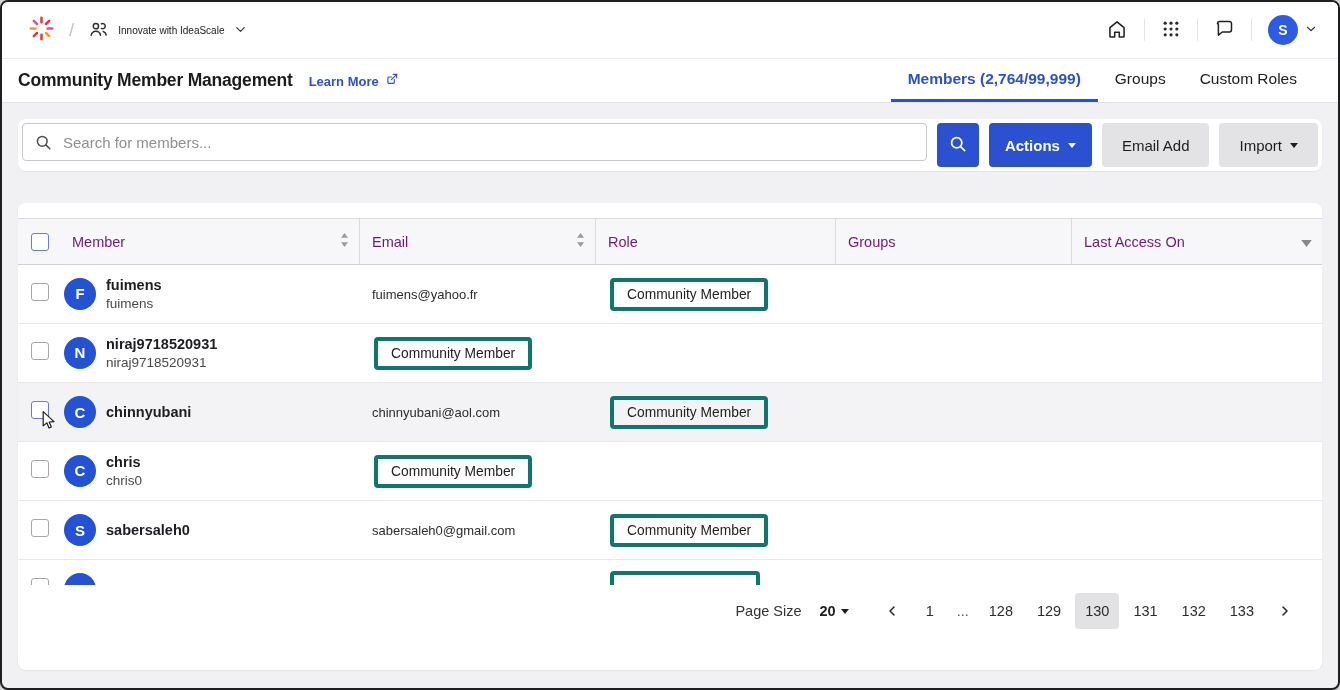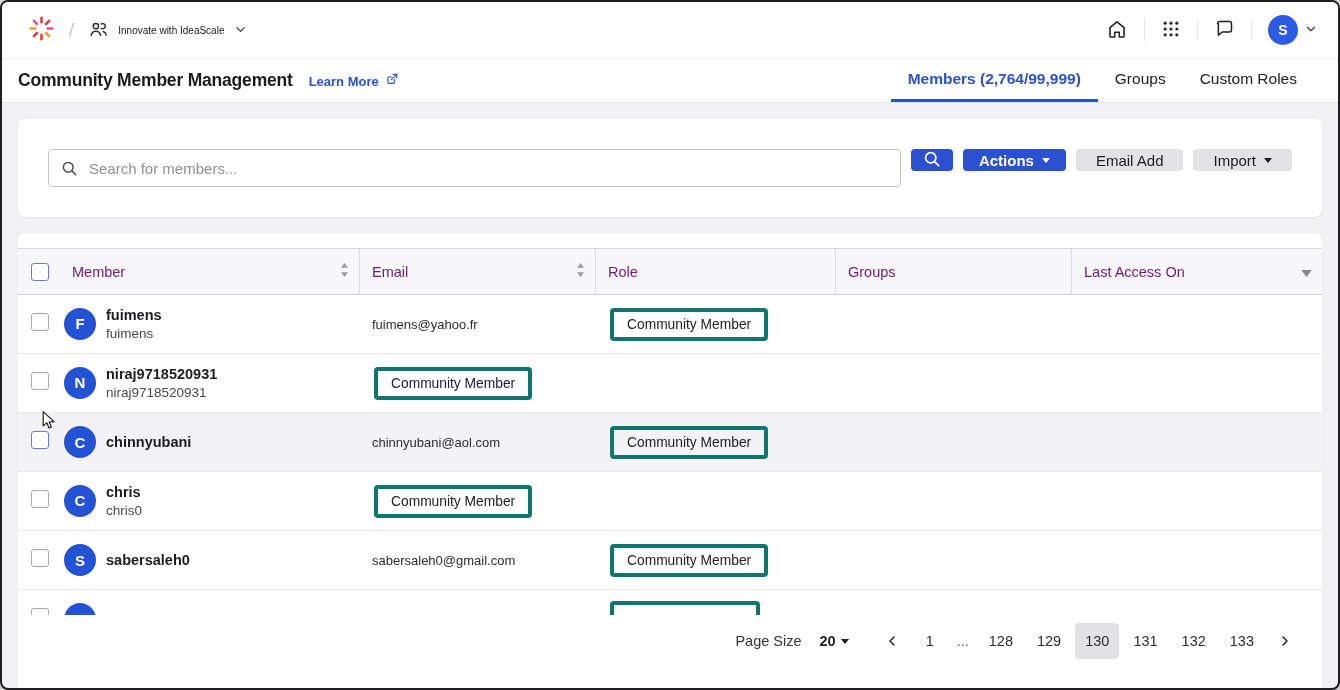--- a/index.html
+++ b/index.html
@@ -21,26 +21,26 @@
   
   .page-head{height:44px;background:#fff;display:flex;align-items:center;padding:0 24px 0 16px;border-bottom:1px solid #e2e2e5}
   .page-title{font-size:17.5px;font-weight:700;color:#1b1b1e;letter-spacing:-.2px}
   .learn-more{display:flex;align-items:flex-end;gap:6px;margin-left:16px;color:#2b50d0;font-size:13px;font-weight:600;cursor:pointer}
   .tabs{margin-left:auto;height:100%;display:flex}
   .tab{display:flex;align-items:center;padding:0 17px;font-size:15.5px;color:#202024;cursor:pointer;border-bottom:3px solid transparent}
   .tab.active{color:#2b50d0;font-weight:700;border-bottom-color:#2b50d0}
 
   
   .content{padding:16px;height:585px}
-  .toolbar-card{background:#fff;border-radius:8px;padding:30px;display:flex;gap:10px;margin-bottom:16px;box-shadow:0 1px 2px rgba(0,0,0,.05)}
+  .toolbar-card{background:#fff;border-radius:8px;padding:4px;display:flex;gap:10px;margin-bottom:32px;box-shadow:0 1px 2px rgba(0,0,0,.05)}
   .search-wrap{flex:1;position:relative}
   .search-input{width:100%;height:38px;border:1px solid #c6c6cb;border-radius:4px;padding:0 12px 0 40px;font-size:15px;font-family:inherit;color:#222;background:#fff}
   .search-input::placeholder{color:#8e8e93}
   .search-icon-in{position:absolute;left:12px;top:10px;color:#4c4c50;pointer-events:none}
-  .btn{height:22px;border:none;border-radius:4px;font-family:inherit;font-size:15px;display:flex;align-items:center;justify-content:center;cursor:pointer;white-space:nowrap}
+  .btn{height:44px;border:none;border-radius:4px;font-family:inherit;font-size:15px;display:flex;align-items:center;justify-content:center;cursor:pointer;white-space:nowrap}
   .btn-primary{background:#2b50d0;color:#fff}
   .search-btn{width:42px}
   .actions-btn{padding:0 16px;font-weight:600}
   .btn-gray{background:#e3e3e6;color:#1d1d20;padding:0 20px}
   .caret{width:0;height:0;border-left:4.5px solid transparent;border-right:4.5px solid transparent;border-top:5px solid currentColor;display:inline-block;margin-left:8px}
 
   
   .table-card{background:#fff;border-radius:8px;height:467px;padding-top:15px;box-shadow:0 1px 2px rgba(0,0,0,.05);overflow:hidden}
   .grid{display:grid;grid-template-columns:46px 296px 236px 240px 236px 1fr;align-items:center}
   .thead{height:47px;background:#f7f7f9;border-top:1px solid #dadadd;border-bottom:1px solid #cfcfd3}

